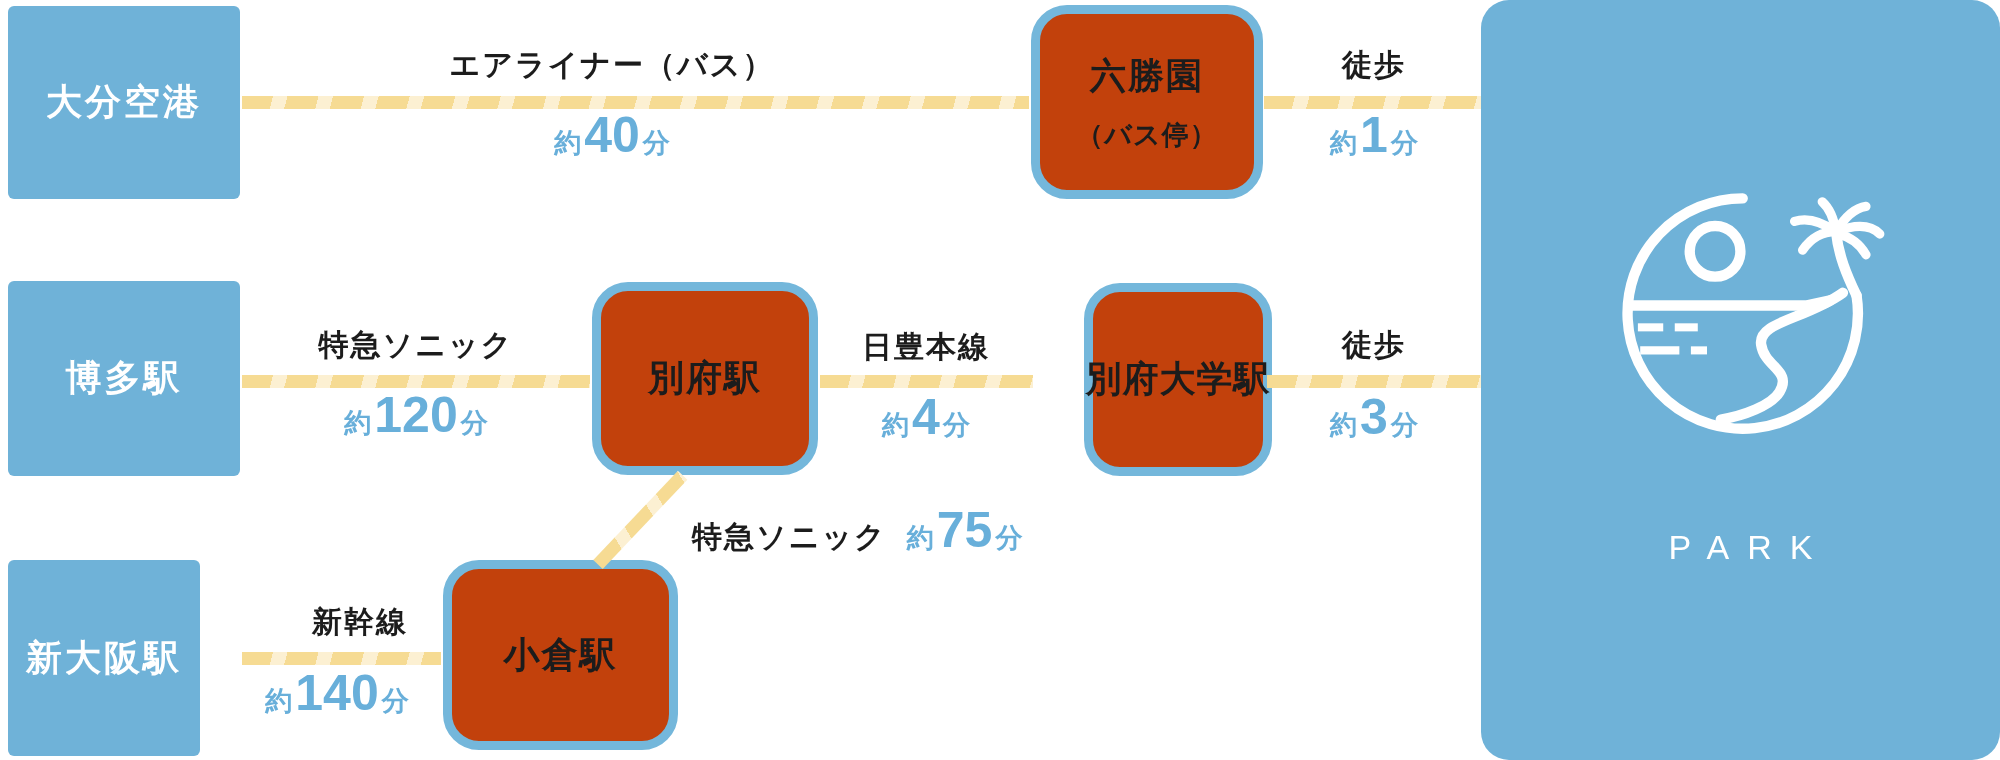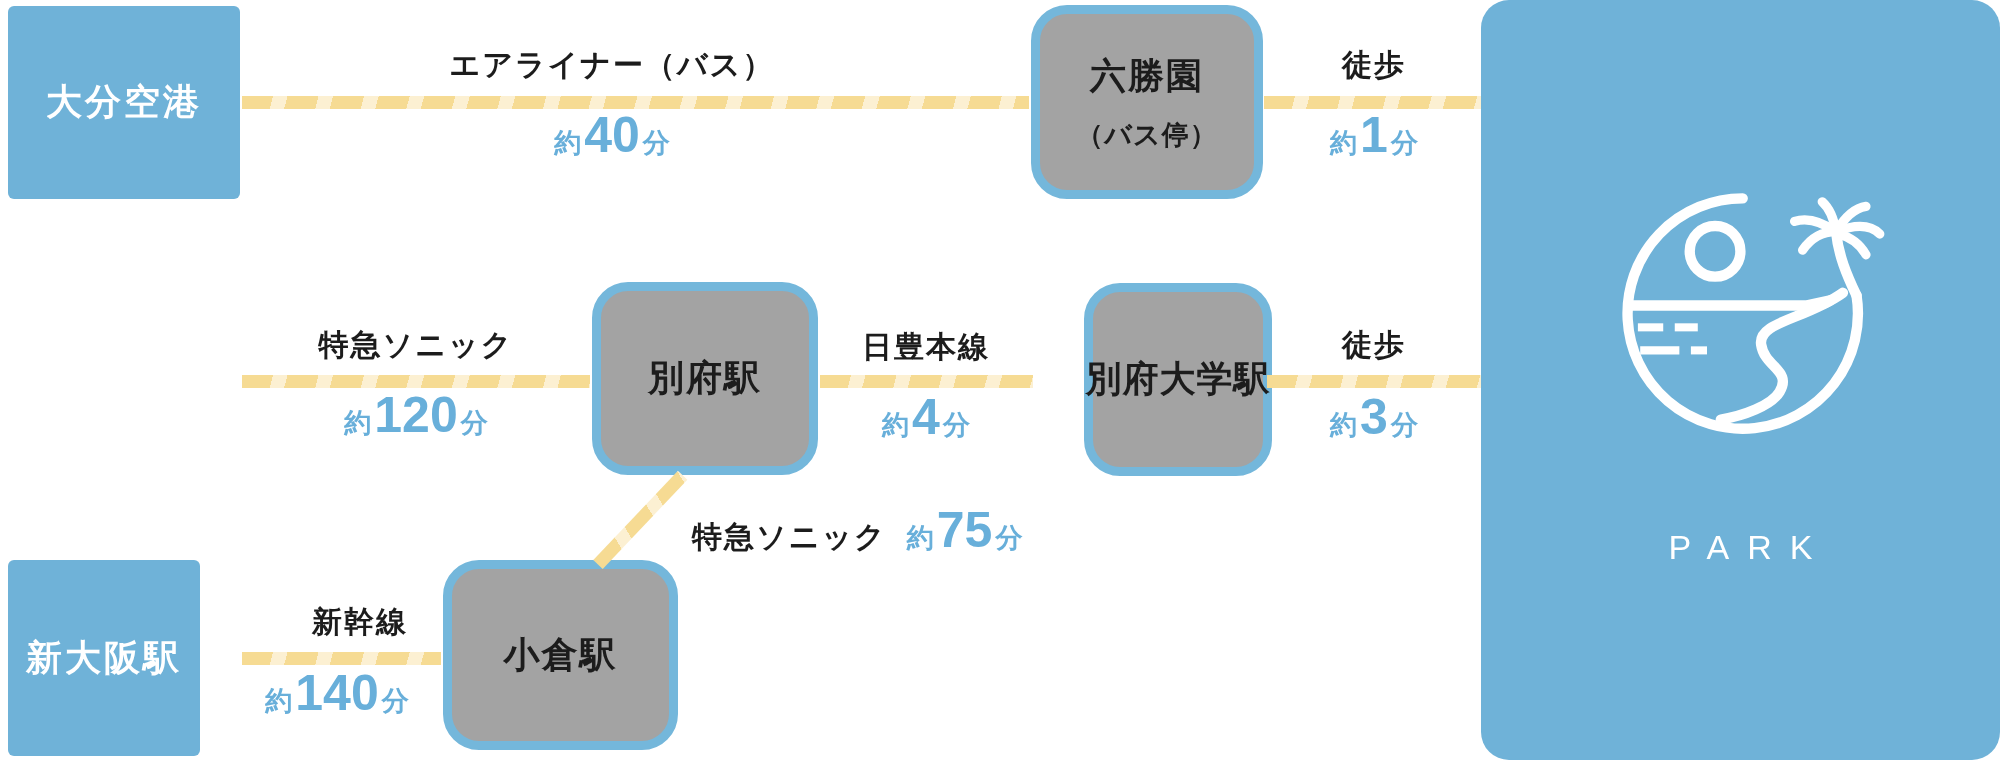--- a/index.html
+++ b/index.html
@@ -12,21 +12,21 @@
   .node {
     position:absolute; display:flex; flex-direction:column;
     align-items:center; justify-content:center; text-align:center;
     box-sizing:border-box; white-space:nowrap;
   }
   .node.origin {
     background:#6fb2d8; color:#ffffff; border-radius:6px;
     font-size:36px; font-weight:600; letter-spacing:3px;
   }
   .node.stop {
-    background:#a3a3a3; border:9px solid #74b7db; border-radius:36px;
+    background:#c2410c; border:9px solid #74b7db; border-radius:36px;
     color:#1c1c1c; font-size:36px; font-weight:700; letter-spacing:2px;
   }
   .node .sub { font-size:27px; margin-top:16px; letter-spacing:1px; }
   
   .yline {
     position:absolute; height:13px;
     background:repeating-linear-gradient(105deg,#f6db93 0 30px,#fcf0d2 30px 44px);
   }
   .yline.diag { transform:rotate(-46.5deg); transform-origin:0 50%; }
   
@@ -63,20 +63,23 @@
   .ls1 { letter-spacing:14px; margin-right:-14px; }
   .ls2 { letter-spacing:18px; margin-right:-18px; }
 </style>
 </head>
 <body>
 
 <div class="canvas">
 
   <div class="node origin" style="left:8px; top:6px; width:232px; height:193px;">
     <span>大分空港</span>
+  </div>
+  <div class="node origin" style="left:8px; top:281px; width:232px; height:195px;">
+    <span>博多駅</span>
   </div>
   <div class="node origin" style="left:8px; top:560px; width:192px; height:196px;">
     <span>新大阪駅</span>
   </div>
 
   <div class="node stop" style="left:1031px; top:5px; width:232px; height:194px;">
     <span>六勝園</span>
     <span class="sub">（バス停）</span>
   </div>
   <div class="node stop" style="left:592px; top:282px; width:226px; height:193px;">

